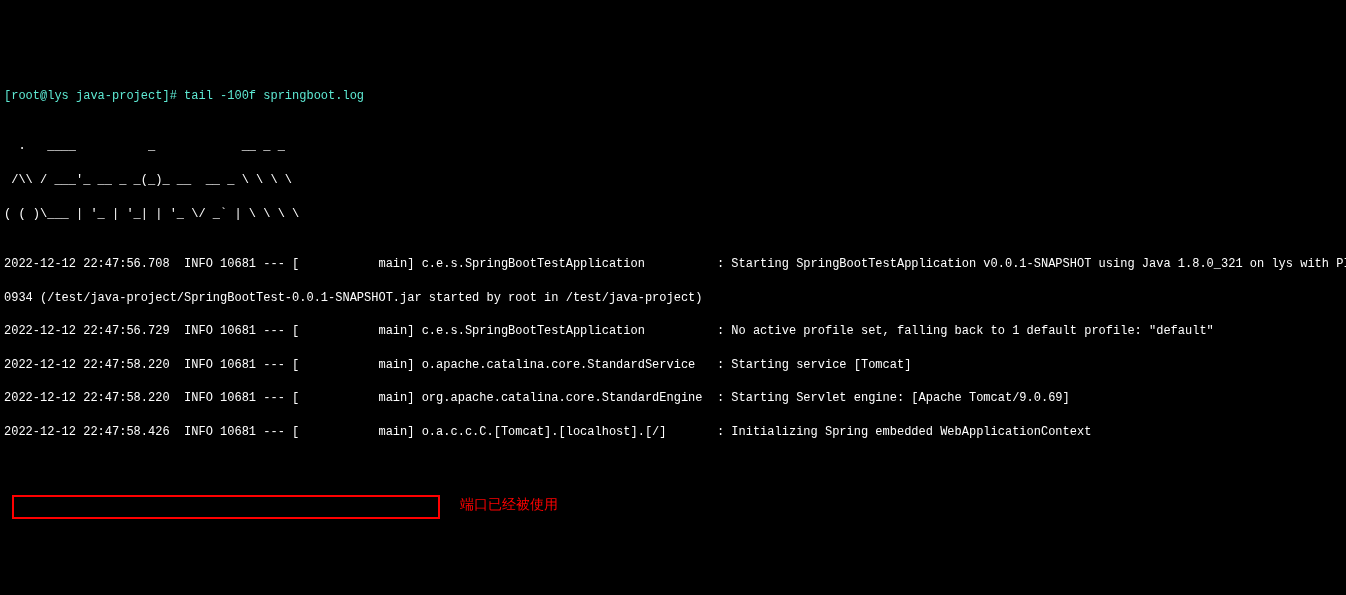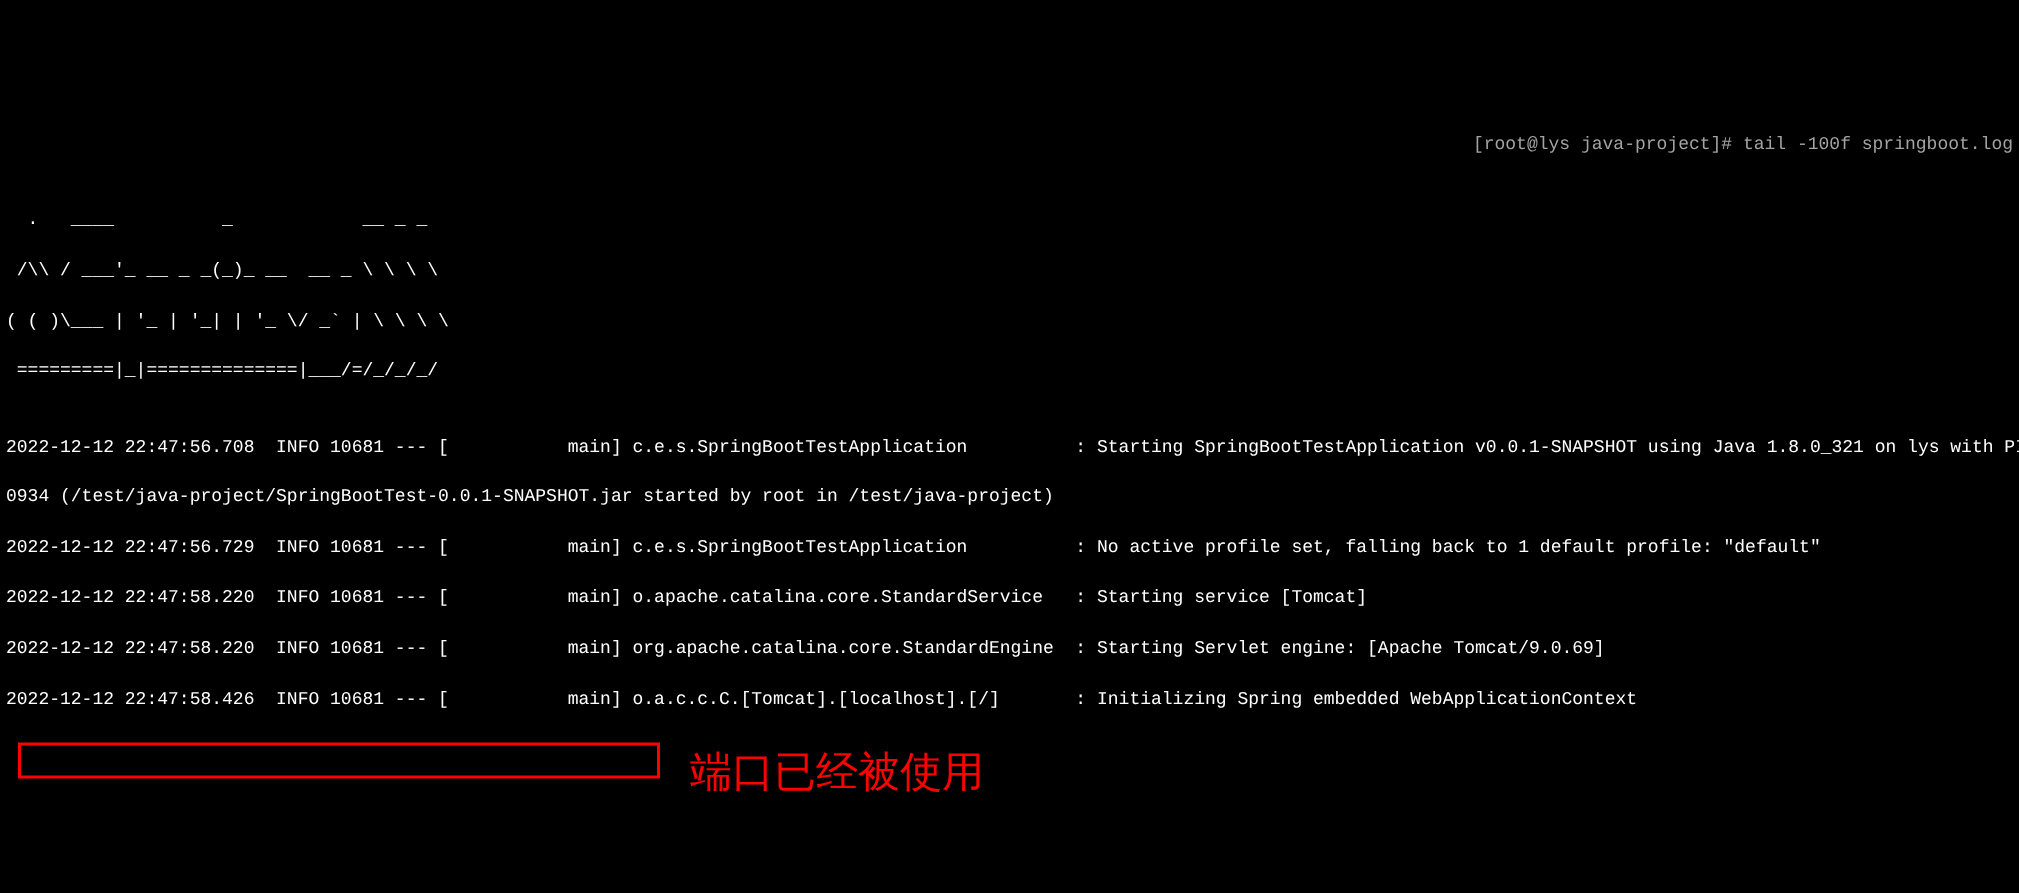--- a/index.html
+++ b/index.html
@@ -17,48 +17,46 @@
       white-space: pre;
       overflow-x: auto;
       width: 1346px;
       height: 595px;
       position: relative;
     }
     .terminal-line {
       white-space: pre;
     }
     .prompt {
-      color: #a3a3a3;
-      text-align: right;
+      color: #5eead4;
     }
     .highlight-box {
       position: absolute;
       border: 2px solid #ff0000;
       pointer-events: none;
     }
     .annotation {
       position: absolute;
       color: #ff0000;
-      font-size: 28px;
+      font-size: 14px;
       font-family: SimSun, "Microsoft YaHei", sans-serif;
       white-space: nowrap;
     }
   </style>
 </head>
 <body>
 
 
 
 <div>
 <div class="terminal-line prompt">[root@lys java-project]# tail -100f springboot.log</div>
 <div class="terminal-line"></div>
 <div class="terminal-line">  .   ____          _            __ _ _</div>
 <div class="terminal-line"> /\\ / ___'_ __ _ _(_)_ __  __ _ \ \ \ \</div>
 <div class="terminal-line">( ( )\___ | '_ | '_| | '_ \/ _` | \ \ \ \</div>
-<div class="terminal-line"> =========|_|==============|___/=/_/_/_/</div>
 <div class="terminal-line"></div>
 <div class="terminal-line">2022-12-12 22:47:56.708  INFO 10681 --- [           main] c.e.s.SpringBootTestApplication          : Starting SpringBootTestApplication v0.0.1-SNAPSHOT using Java 1.8.0_321 on lys with PID 1</div>
 <div class="terminal-line">0934 (/test/java-project/SpringBootTest-0.0.1-SNAPSHOT.jar started by root in /test/java-project)</div>
 <div class="terminal-line">2022-12-12 22:47:56.729  INFO 10681 --- [           main] c.e.s.SpringBootTestApplication          : No active profile set, falling back to 1 default profile: "default"</div>
 <div class="terminal-line">2022-12-12 22:47:58.220  INFO 10681 --- [           main] o.apache.catalina.core.StandardService   : Starting service [Tomcat]</div>
 <div class="terminal-line">2022-12-12 22:47:58.220  INFO 10681 --- [           main] org.apache.catalina.core.StandardEngine  : Starting Servlet engine: [Apache Tomcat/9.0.69]</div>
 <div class="terminal-line">2022-12-12 22:47:58.426  INFO 10681 --- [           main] o.a.c.c.C.[Tomcat].[localhost].[/]       : Initializing Spring embedded WebApplicationContext</div>
 
 
 

